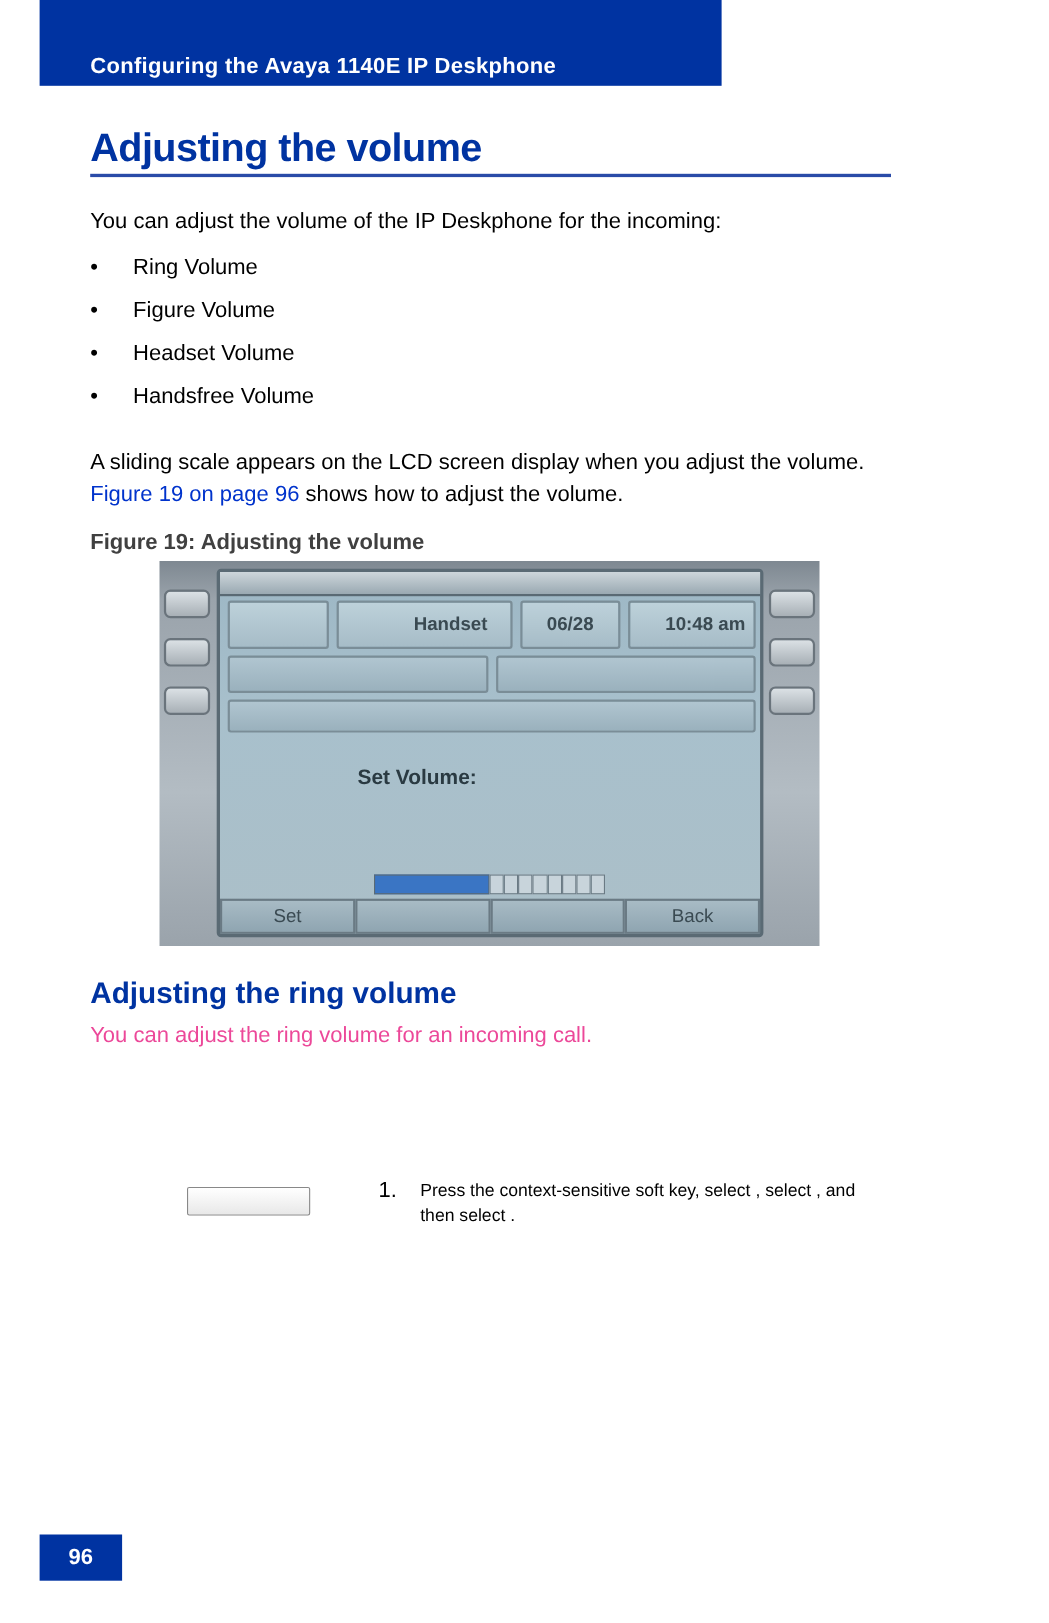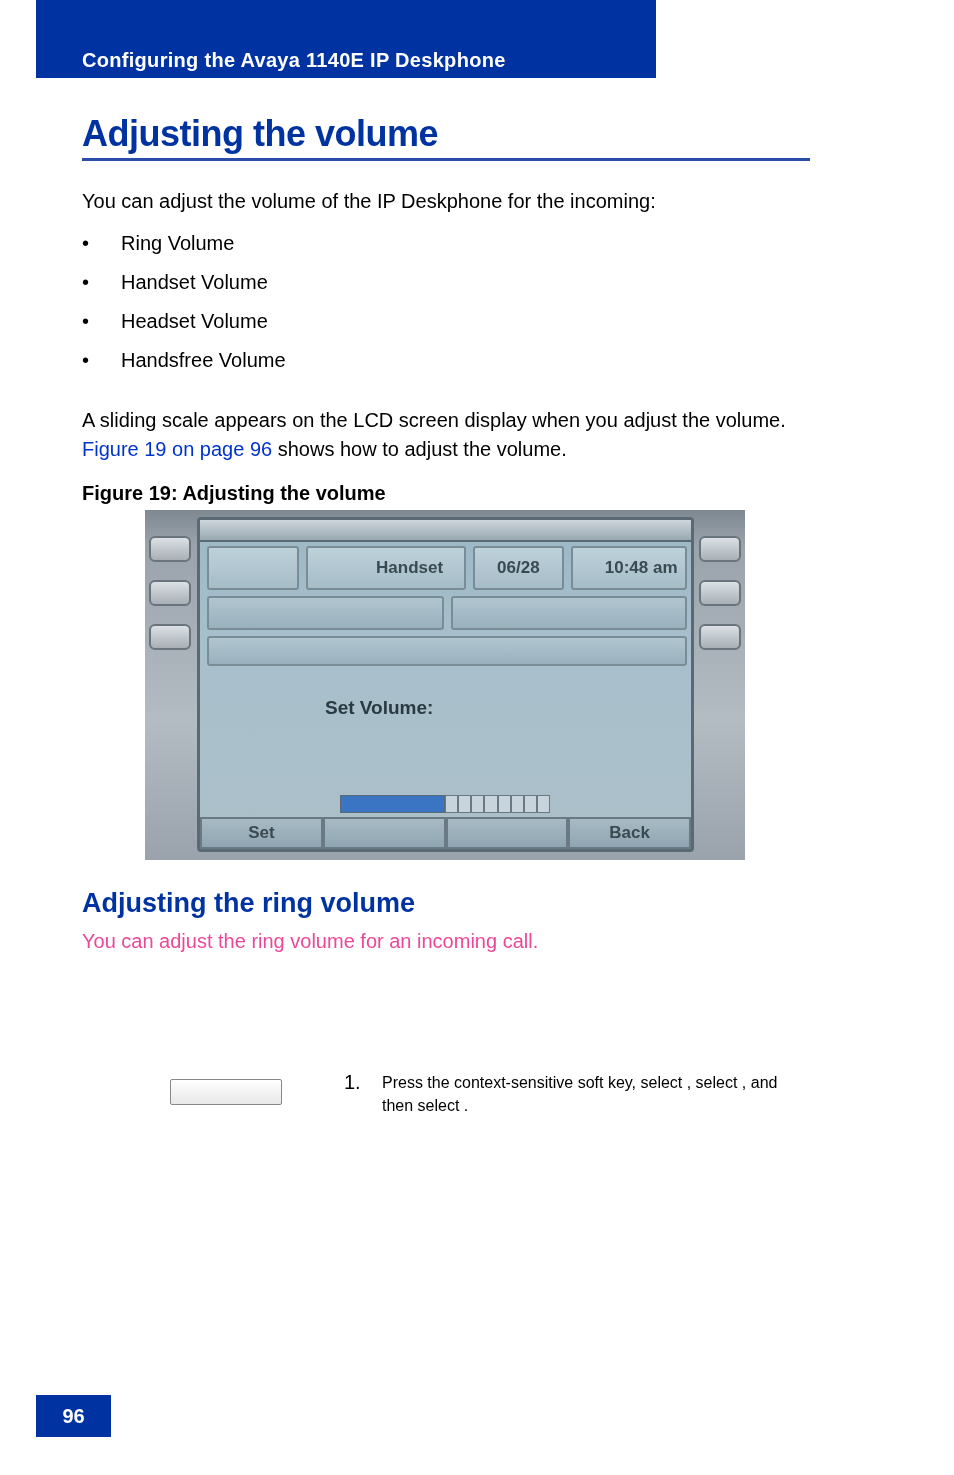--- a/index.html
+++ b/index.html
@@ -81,21 +81,21 @@
   }
   .scale-para .link-text {
     color: #0033cc;
   }
   .figure-label {
     position: absolute;
     left: 82px;
     top: 482px;
     font-size: 20px;
     font-weight: bold;
-    color: #000000;
+    color: #404040;
   }
   .figure-container {
     position: absolute;
     left: 145px;
     top: 510px;
     width: 600px;
     height: 350px;
     background: linear-gradient(180deg, #7e8891 0%, #9aa3ab 10%, #b3bcc3 60%, #9aa3ab 100%);
     padding: 4px;
   }
@@ -211,21 +211,21 @@
     display: flex;
   }
   .softkey {
     flex: 1;
     background: linear-gradient(180deg, #a8bbc5 0%, #8fa5b1 100%);
     border: 2px solid #6a7a84;
     display: flex;
     align-items: center;
     justify-content: center;
     font-size: 17px;
-    font-weight: bold;
+    font-weight: normal;
     color: #3a4a52;
   }
   .side-button {
     position: absolute;
     width: 42px;
     height: 26px;
     background: linear-gradient(180deg, #dbe1e5 0%, #a8b0b6 100%);
     border: 2px solid #6a747c;
     border-radius: 6px;
   }
@@ -302,21 +302,21 @@
 
 <p class="intro-text">You can adjust the volume of the IP Deskphone for the incoming:</p>
 
 <ul class="bullet-list">
   <li>
       <span class="bullet-dot">•</span>
       <span>Ring Volume</span>
     </li>
   <li>
       <span class="bullet-dot">•</span>
-      <span>Handset Volume</span>
+      <span>Figure Volume</span>
     </li>
   <li>
       <span class="bullet-dot">•</span>
       <span>Headset Volume</span>
     </li>
   <li>
       <span class="bullet-dot">•</span>
       <span>Handsfree Volume</span>
     </li>
 </ul>

